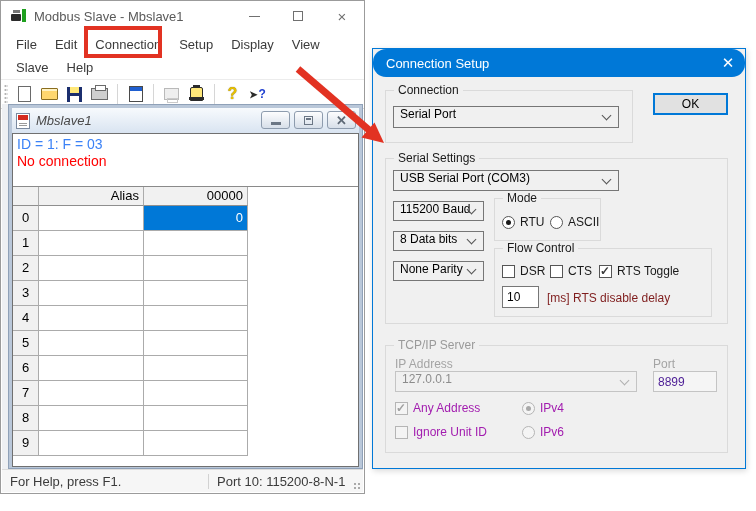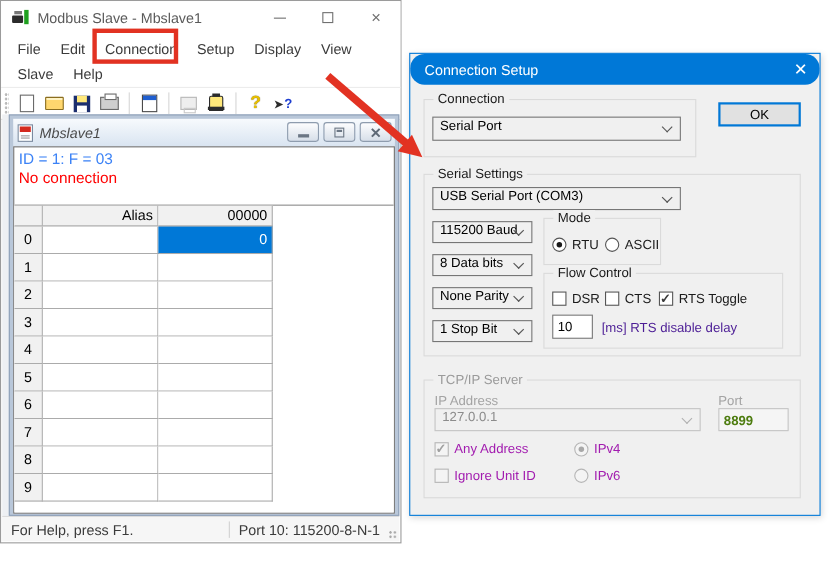--- a/index.html
+++ b/index.html
@@ -125,22 +125,22 @@
   .cb.dis { border-color:#b5b5b5; background:#f4f4f4; }
   .cb.dis.checked::after { color:#a0a0a0; }
   .rd { width:13px; height:13px; border:1px solid #555; border-radius:50%; background:#fff; position:relative; flex:0 0 13px; }
   .rd.sel::after { content:""; position:absolute; left:3px; top:3px; width:5px; height:5px; border-radius:50%; background:#1a1a1a; }
   .rd.dis { border-color:#b5b5b5; background:#f4f4f4; }
   .rd.dis.sel::after { background:#a8a8a8; }
   .dis-label { color:#a21caf; }
 
   .edit { position:absolute; background:#fff; border:1px solid #767676; font-size:12px; padding:2px 4px;
     font-family:"Liberation Sans", sans-serif; }
-  .edit.dis { background:#f5f5f5; border-color:#c4c4c4; color:#4d7c0f;font-weight:bold; }
-  .small-label { position:absolute; font-size:12px; color:#4c1d95; }
+  .edit.dis { background:#f5f5f5; border-color:#c4c4c4; color:#4c1d95; }
+  .small-label { position:absolute; font-size:12px; color:#7f1d1d; }
   .small-label.dis { color:#a4a4a4; }
 
   
   .red-rect { position:absolute; left:84px; top:26px; width:78px; height:32px;
     border:4px solid #e23222; z-index:60; }
   .red-arrow { position:absolute; left:280px; top:60px; z-index:60; }
 </style>
 </head>
 <body>
 
@@ -336,24 +336,20 @@
         <span class="chev"></span>
       </div>
       <div class="combo" style="position:absolute; left:20px; top:154px; width:91px; height:20px;">
         <span>8 Data bits</span>
         <span class="chev"></span>
       </div>
       <div class="combo" style="position:absolute; left:20px; top:184px; width:91px; height:20px;">
         <span>None Parity</span>
         <span class="chev"></span>
       </div>
-      <div class="combo" style="position:absolute; left:20px; top:214px; width:91px; height:20px;">
-        <span>1 Stop Bit</span>
-        <span class="chev"></span>
-      </div>
 
       <div class="groupbox" style="left:121px; top:121px; width:107px; height:43px;">
         <span class="gb-label">Mode</span>
       </div>
       <div class="rdrow" style="left:129px; top:138px;">
         <span class="rd sel"></span>
         <span>RTU</span>
       </div>
       <div class="rdrow" style="left:177px; top:138px;">
         <span class="rd"></span>

